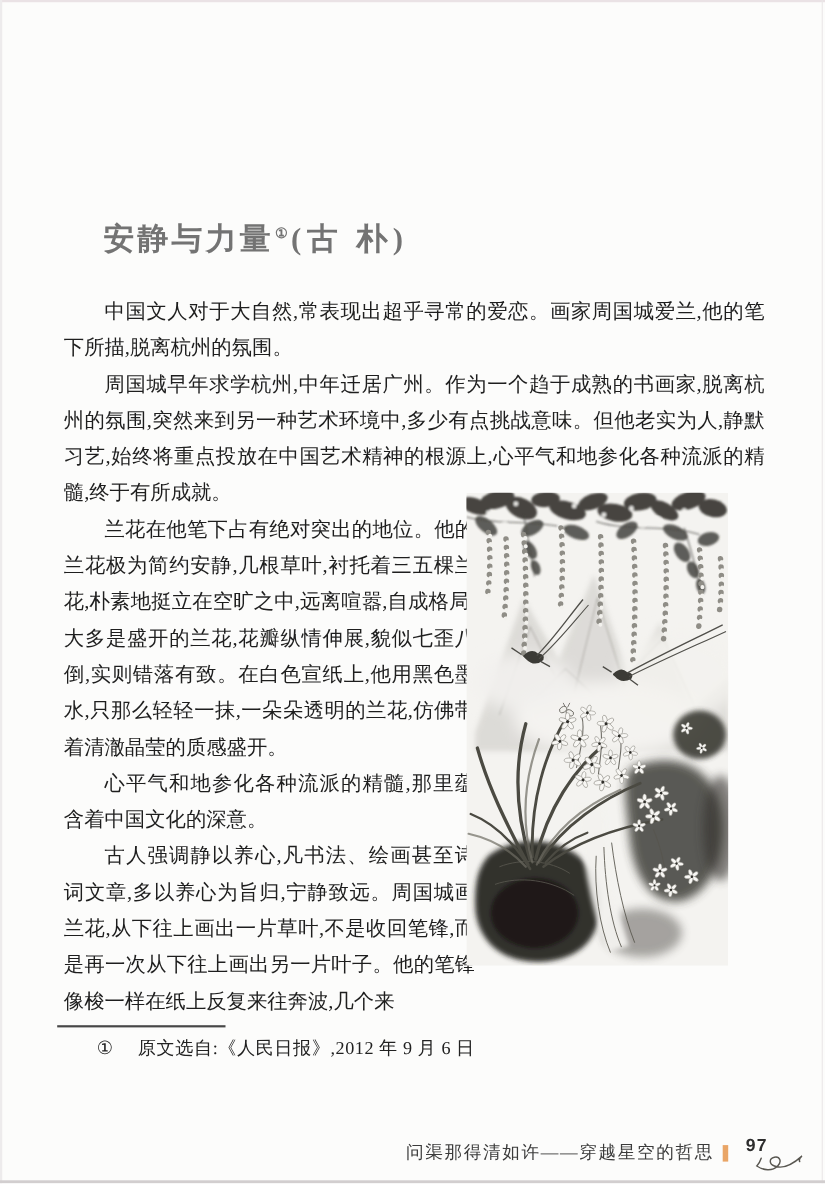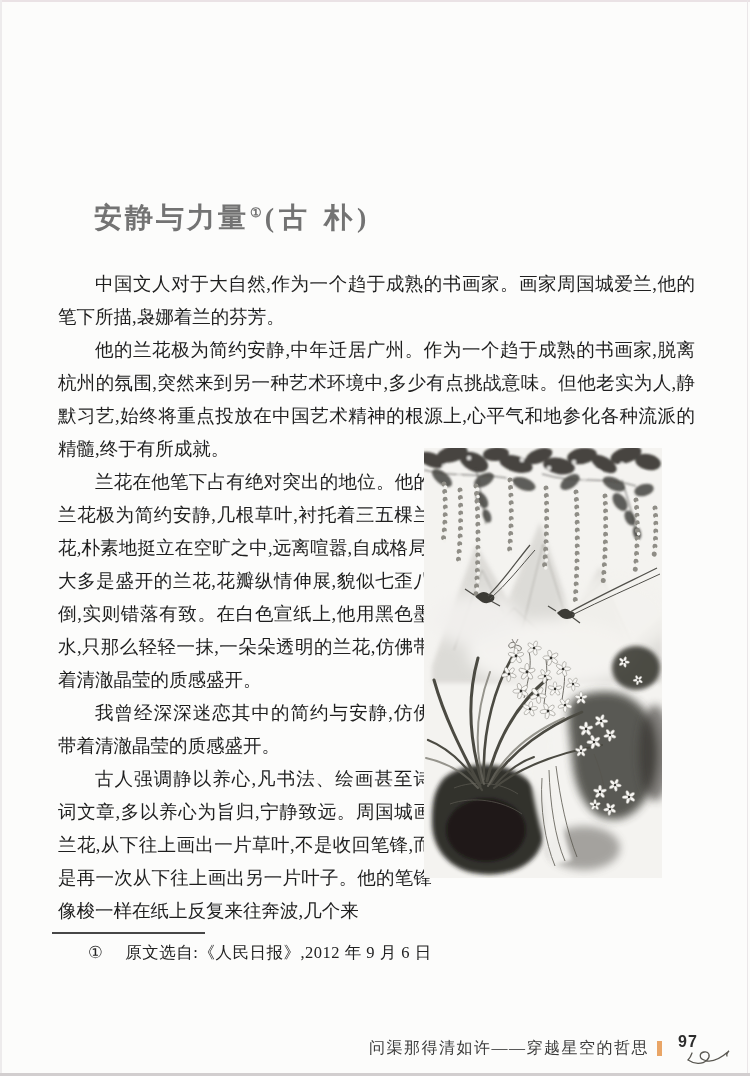--- a/index.html
+++ b/index.html
@@ -48,24 +48,24 @@
 
 <div class="page">
   <div class="edge-top"></div>
   <div class="edge-left"></div>
   <div class="edge-right"></div>
   <div class="edge-bottom"></div>
 
   <h1 class="title"><span>安静与力量</span><sup class="t-sup">①</sup><span class="t-author">(古  朴)</span></h1>
 
   <div class="body">
-    <p class="para">中国文人对于大自然,作为一个趋于成熟的书画家。画家周国城爱兰,他的笔下所描,袅娜着兰的芬芳。</p>
-    <p class="para">他的兰花极为简约安静,中年迁居广州。作为一个趋于成熟的书画家,脱离杭州的氛围,突然来到另一种艺术环境中,多少有点挑战意味。但他老实为人,静默习艺,始终将重点投放在中国艺术精神的根源上,心平气和地参化各种流派的精髓,终于有所成就。</p>
+    <p class="para">中国文人对于大自然,常表现出超乎寻常的爱恋。画家周国城爱兰,他的笔下所描,脱离杭州的氛围。</p>
+    <p class="para">周国城早年求学杭州,中年迁居广州。作为一个趋于成熟的书画家,脱离杭州的氛围,突然来到另一种艺术环境中,多少有点挑战意味。但他老实为人,静默习艺,始终将重点投放在中国艺术精神的根源上,心平气和地参化各种流派的精髓,终于有所成就。</p>
     <p class="para narrow">兰花在他笔下占有绝对突出的地位。他的兰花极为简约安静,几根草叶,衬托着三五棵兰花,朴素地挺立在空旷之中,远离喧嚣,自成格局;大多是盛开的兰花,花瓣纵情伸展,貌似七歪八倒,实则错落有致。在白色宣纸上,他用黑色墨水,只那么轻轻一抹,一朵朵透明的兰花,仿佛带着清澈晶莹的质感盛开。</p>
-    <p class="para narrow">我曾经深深迷恋其中的简约与安静,仿佛带着清澈晶莹的质感盛开。</p>
+    <p class="para narrow">心平气和地参化各种流派的精髓,那里蕴含着中国文化的深意。</p>
     <p class="para narrow">古人强调静以养心,凡书法、绘画甚至诗词文章,多以养心为旨归,宁静致远。周国城画兰花,从下往上画出一片草叶,不是收回笔锋,而是再一次从下往上画出另一片叶子。他的笔锋像梭一样在纸上反复来往奔波,几个来</p>
   </div>
 
   <figure class="illustration">
     <svg viewBox="0 0 238 430" width="238" height="430">
       <defs>
         <filter id="b1" x="-50%" y="-50%" width="200%" height="200%">
             <feGaussianBlur stdDeviation="1"></feGaussianBlur>
           </filter>
         <filter id="b2" x="-50%" y="-50%" width="200%" height="200%">

